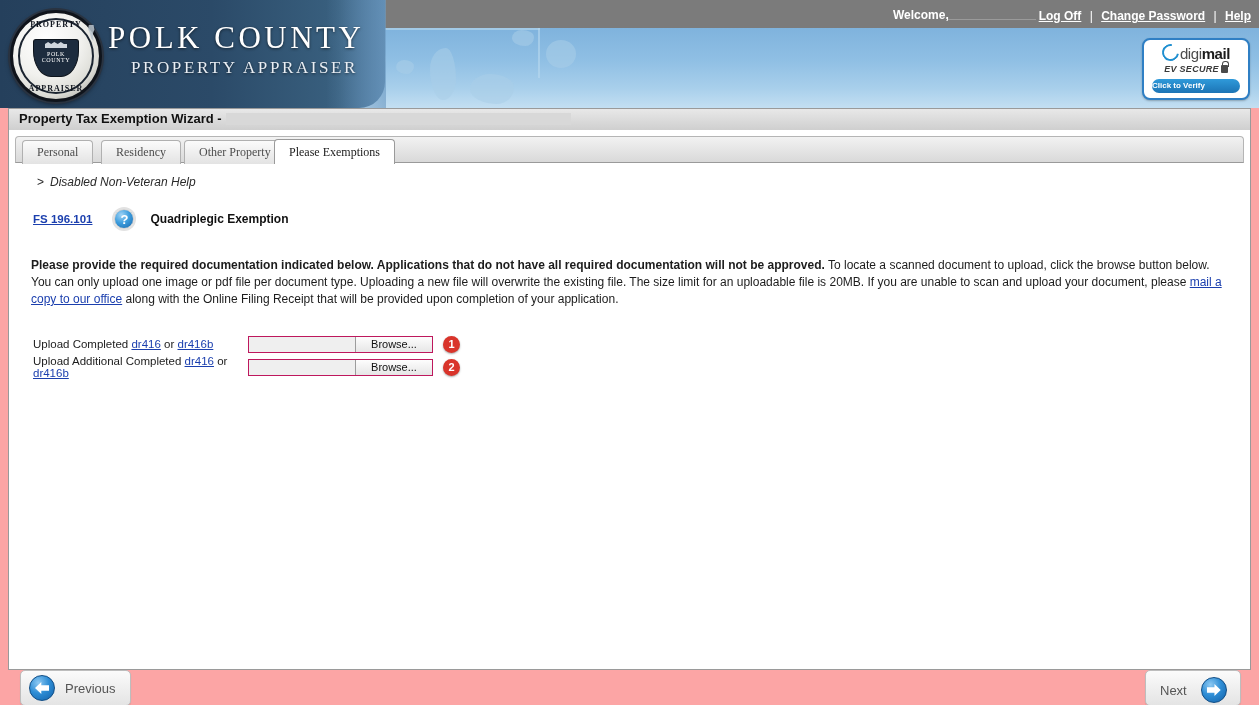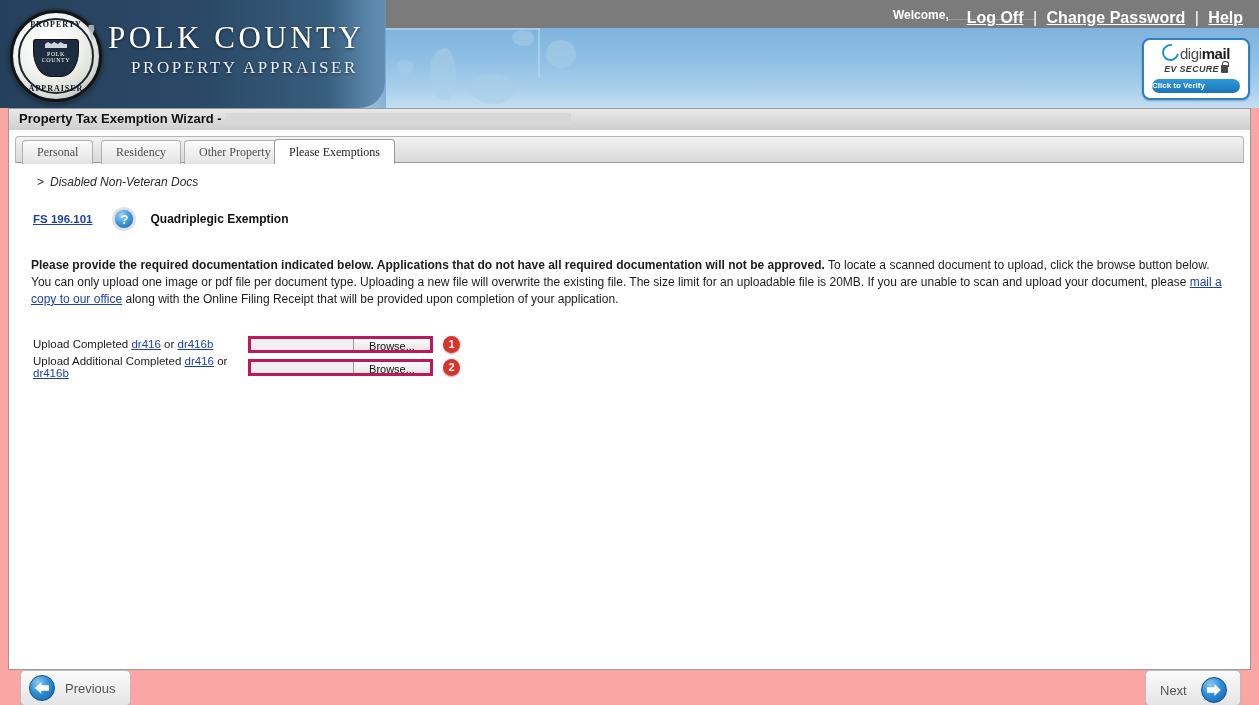--- a/index.html
+++ b/index.html
@@ -90,21 +90,21 @@
   }
 
   .hdr-welcome{
     position:absolute;top:8px;left:893px;
     color:#ffffff;font-size:12px;font-weight:bold;
   }
   .hdr-redact{
     position:absolute;top:19px;left:948px;width:88px;height:1px;
     background:#9a9a9a;
   }
-  .hdr-links{position:absolute;top:9px;right:16px;color:#fff;font-size:16px;font-weight:bold;}
+  .hdr-links{position:absolute;top:9px;right:8px;color:#fff;font-size:12px;font-weight:bold;}
   .hdr-links a{color:#ffffff;text-decoration:underline;}
   .hdr-links .sep{padding:0 5px;font-weight:normal;}
 
   .digicert{
     position:absolute;right:9px;top:38px;width:104px;height:58px;
     background:#ffffff;border:2px solid #2f7fc4;border-radius:8px;
     box-shadow:0 1px 2px rgba(0,0,0,.25);
   }
   .dc-top{position:absolute;left:0;right:0;top:4px;text-align:center;font-size:15px;color:#2d2d2d;letter-spacing:-.4px;}
   .dc-top .lt{font-weight:normal;color:#4c4c4c;}
@@ -184,21 +184,21 @@
     text-align:left;
   }
   .para b{font-weight:bold;}
   .para a{color:#1b3fae;text-decoration:underline;}
 
   .uploads{margin:26px 0 0 4px;}
   .uprow{display:flex;align-items:center;height:20px;margin-bottom:3px;}
   .uplabel{font-size:11.5px;color:#1c1c1c;width:215px;}
   .uplabel a{color:#1b3fae;text-decoration:underline;}
   .fileinput{
-    display:flex;width:185px;height:17px;border:3px solid #be185d;box-sizing:border-box;
+    display:flex;width:185px;height:17px;border:1px solid #be185d;box-sizing:border-box;
     background:#fff;
   }
   .fitext{flex:1;background:#efefef;border-right:1px solid #9c9c9c;}
   .fibtn{
     width:76px;text-align:center;font-size:11px;line-height:15px;color:#111;
     background:linear-gradient(to bottom,#fdfdfd,#e6e6e6);cursor:pointer;
   }
   .badge{
     width:17px;height:17px;border-radius:50%;background:#d9342b;
     color:#fff;font-size:11px;font-weight:bold;line-height:17px;text-align:center;
@@ -305,21 +305,21 @@
     <div class="tabstrip">
       <div class="tab" style="left:6px;">Personal</div>
       <div class="tab" style="left:85px;">Residency</div>
       <div class="tab" style="left:168px;">Other Property</div>
       <div class="tab active" style="left:258px;">Please Exemptions</div>
     </div>
 
     <div class="tabbody">
 
       <div class="crumb">
-        <span class="arrow">&gt;</span><span>Disabled Non-Veteran Docs</span>
+        <span class="arrow">&gt;</span><span>Disabled Non-Veteran Help</span>
       </div>
 
 
       <div class="exrow">
         <a href="#" class="fs">FS 196.101</a>
         <div class="qicon">?</div>
         <div class="exname">Quadriplegic Exemption</div>
       </div>
 
       <div class="para"><b>Please provide the required documentation indicated below. Applications that do not have all required documentation will not be approved.</b><span> To locate a scanned document to upload, click the browse button below. You can only upload one image or pdf file per document type. Uploading a new file will overwrite the existing file. The size limit for an uploadable file is 20MB. If you are unable to scan and upload your document, please </span><a href="#">mail a copy to our office</a><span> along with the Online Filing Receipt that will be provided upon completion of your application.</span></div>

